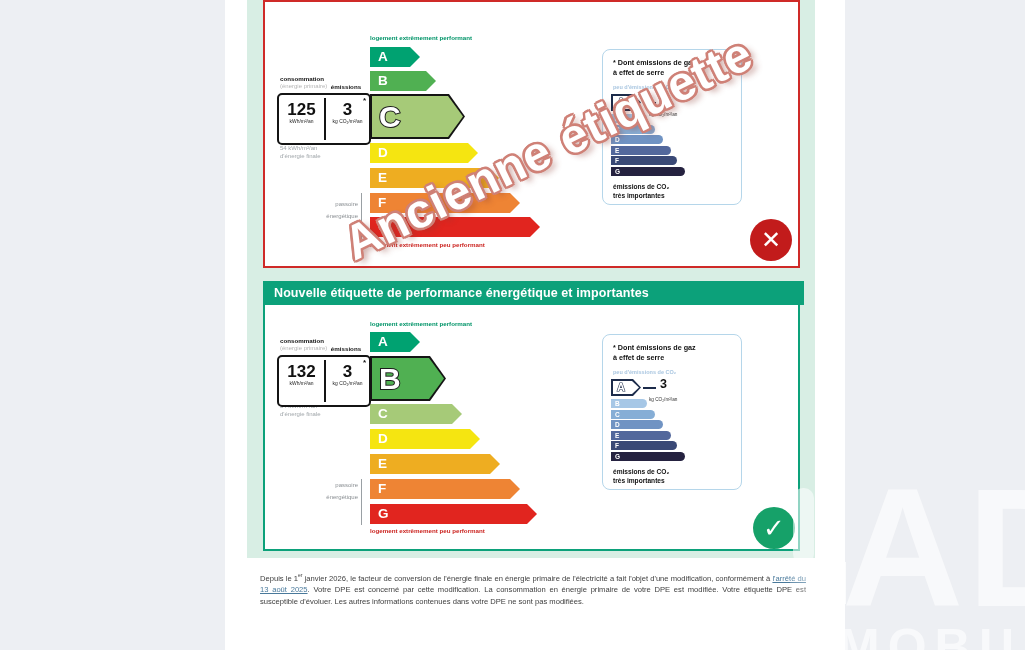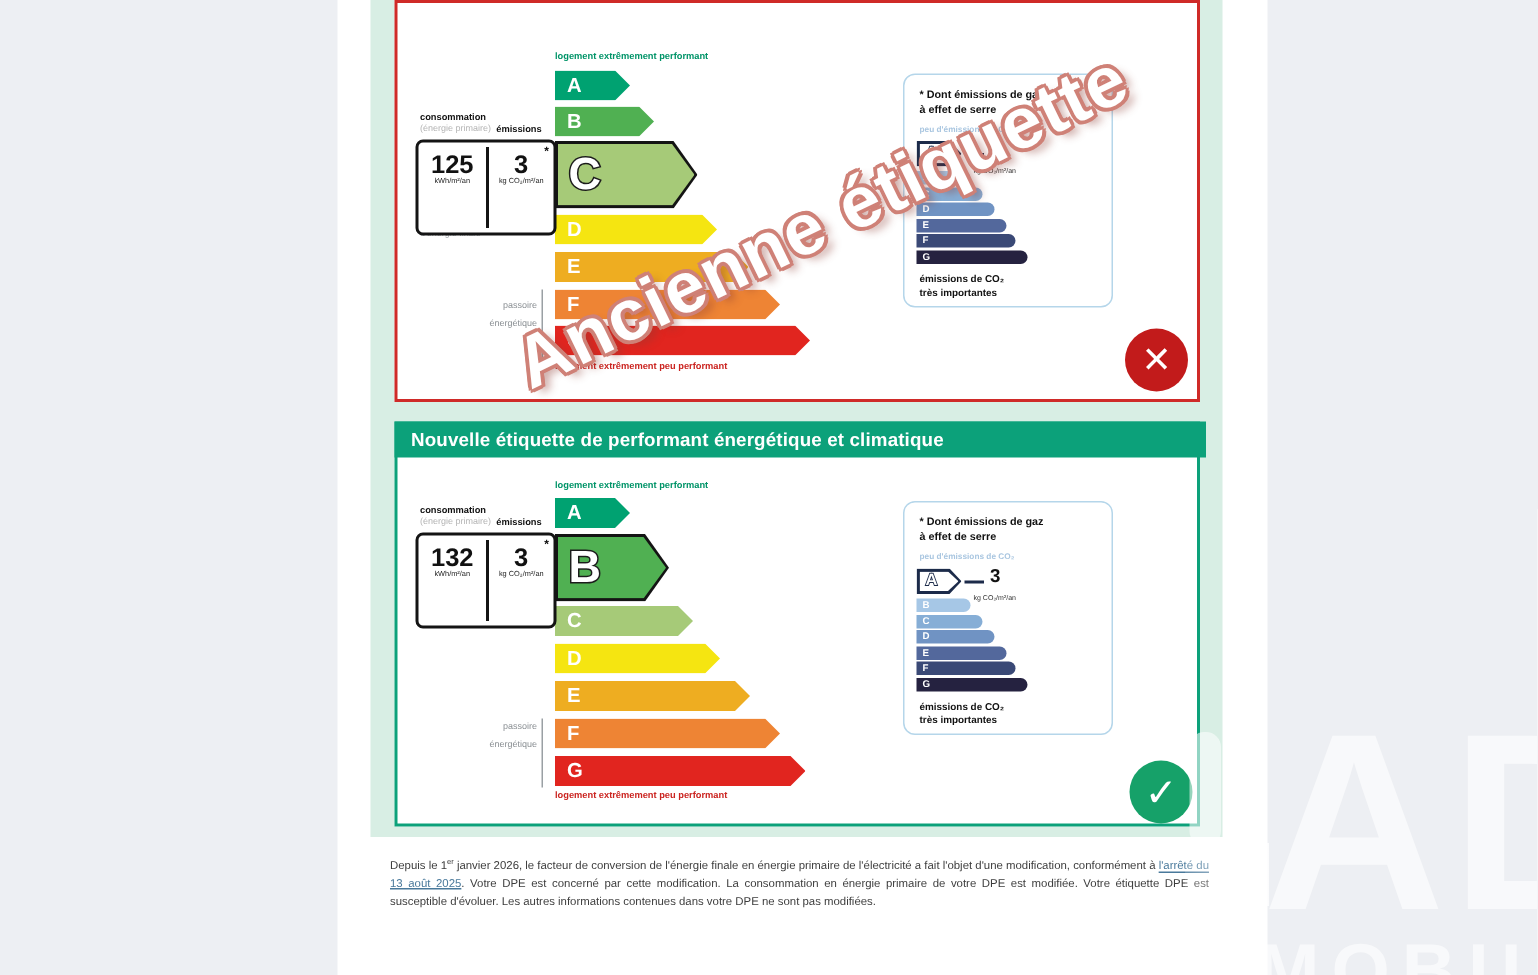--- a/index.html
+++ b/index.html
@@ -45,21 +45,21 @@
   .n-capTop{top:37px} .n-A{top:49px;width:50px} .n-big{top:73px;width:76px}
   .n-C{top:121px;width:92px} .n-D{top:146px;width:110px} .n-E{top:171px;width:130px}
   .n-F{top:196px;width:150px} .n-G{top:221px;width:167px} .n-capBot{top:244px}
 
   
   .h-cons { position:absolute; left:15px; font-size:6.2px; font-weight:bold; color:#111; }
   .h-cons-sub { position:absolute; left:15px; font-size:6px; color:#b4b4b4; }
   .h-emis { position:absolute; left:56px; width:50px; text-align:center; font-size:6.2px; font-weight:bold; color:#111; }
   .o-hc{top:73px} .o-hcs{top:81px} .o-he{top:81px}
   .n-hc{top:54px} .n-hcs{top:62px} .n-he{top:62px}
-  .vbox { position:absolute; left:12px; width:94px; height:64px; background:#fff;
+  .vbox { position:absolute; left:12px; width:94px; height:52px; background:#fff;
           border:2px solid #141414; border-radius:5px; display:flex; z-index:3; }
   .o-box{top:91px} .n-box{top:72px}
   .vcell { position:relative; width:46px; text-align:center; }
   .vcell.r { width:44px; }
   .vdiv { width:2px; background:#141414; margin:3px 0; }
   .vnum { margin-top:6px; font-size:17px; font-weight:bold; color:#111; line-height:18px; }
   .vunit { font-size:6px; color:#222; transform:scale(.82); transform-origin:center top; white-space:nowrap; }
   .vstar { position:absolute; right:3px; top:1px; font-size:8px; font-weight:bold; color:#111; }
 
   .note { position:absolute; left:15px; font-size:6px; color:#a0a6aa; line-height:8px; }
@@ -223,21 +223,21 @@
     </aside>
 
     <div class="stamp">Ancienne étiquette</div>
     <div class="badge x">
         <span>✕</span>
       </div>
   </section>
 
   <section class="card new">
     <header class="chead green">
-      <span>Nouvelle étiquette de performant énergétique et climatique</span>
+      <span>Nouvelle étiquette de performance énergétique et importantes</span>
     </header>
 
     <div class="cap top n-capTop">logement extrêmement performant</div>
 
     <div class="erow n-A" style="background: rgb(0, 162, 113);">
         <span class="elet">A</span>
       </div>
     <div class="ebig n-big">
       <div class="ebig-in" style="background: rgb(80, 176, 82);">
           <span class="ebig-let">B</span>

